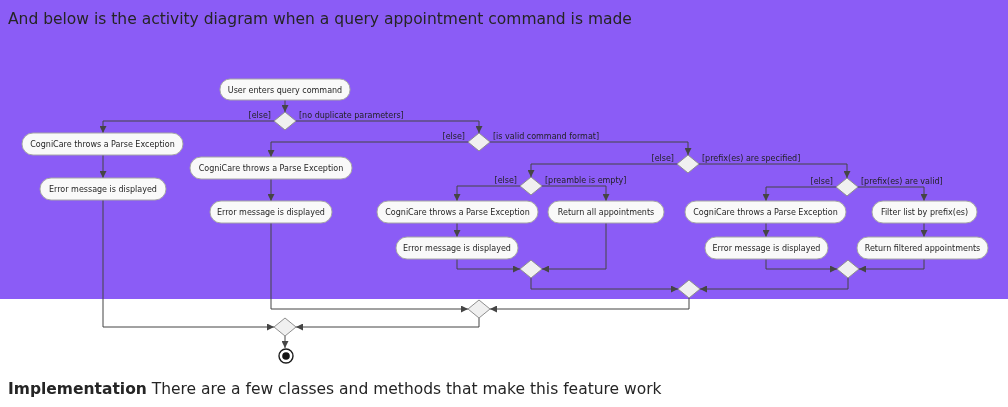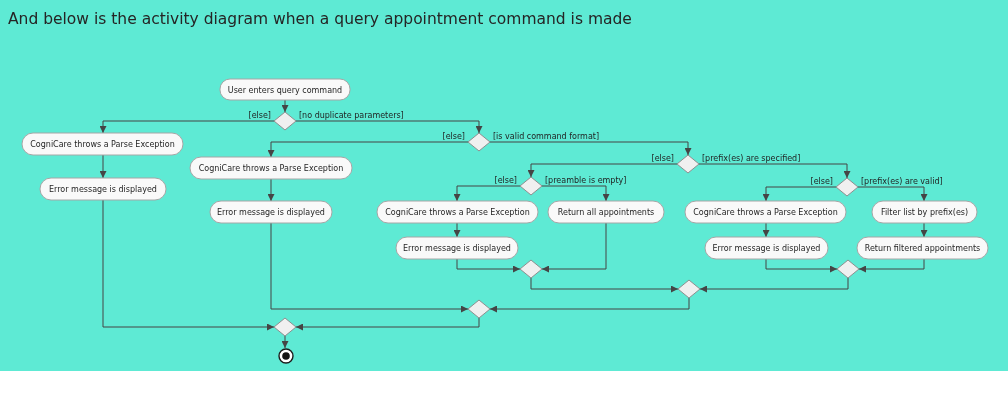--- a/index.html
+++ b/index.html
@@ -1,16 +1,16 @@
 <!DOCTYPE html>
 <html style="--node_fill: #f9f9f9; --node_stroke: #a6a6a6; --diamond_fill: #f0f0f0; --diamond_stroke: #8f8f8f; --edge: #454545; --text: #1f1f1f;"><head>
 <meta charset="utf-8">
 <style>
   html,body{margin:0;padding:0;background:#ffffff;width:1008px;height:407px;overflow:hidden;}
-  .page{position:relative;width:1008px;height:371px;background:#5eead4;}
+  .page{position:relative;width:1008px;height:299px;background:#8b5cf6;}
   .title{position:absolute;left:8px;top:10px;font:15.5px "DejaVu Sans",sans-serif;color:#252525;white-space:nowrap;}
   .footer{position:absolute;left:8px;top:380px;font:15.5px "DejaVu Sans",sans-serif;color:#252525;white-space:nowrap;}
   .footer .lead{font-weight:bold;}
   svg{position:absolute;left:0;top:0;}
   .edge{stroke:var(--edge,#454545);stroke-width:1;fill:none;}
   .node-box{fill:var(--node_fill,#f9f9f9);stroke:var(--node_stroke,#a6a6a6);stroke-width:1;}
   .diamond{fill:var(--diamond_fill,#f0f0f0);stroke:var(--diamond_stroke,#8f8f8f);stroke-width:1;}
   .node-label{font:8px "DejaVu Sans",sans-serif;fill:var(--text,#1f1f1f);}
   .guard{font:8px "DejaVu Sans",sans-serif;fill:var(--text,#1f1f1f);}
   .end-outer{fill:#ffffff;stroke:#1c1c1c;stroke-width:1.4;}
@@ -132,13 +132,16 @@
     <text class="guard" x="545" y="183" text-anchor="start">[preamble is empty]</text>
     <text class="guard" x="833" y="184" text-anchor="end">[else]</text>
     <text class="guard" x="861" y="184" text-anchor="start">[prefix(es) are valid]</text>
 
     <g>
       <circle class="end-outer" cx="286" cy="356" r="7"></circle>
       <circle class="end-inner" cx="286" cy="356" r="3.8"></circle>
     </g>
   </svg>
 
+  <div class="footer">
+    <span class="lead">Implementation</span><span> There are a few classes and methods that make this feature work</span>
+  </div>
 </div>
 
 </body></html>

